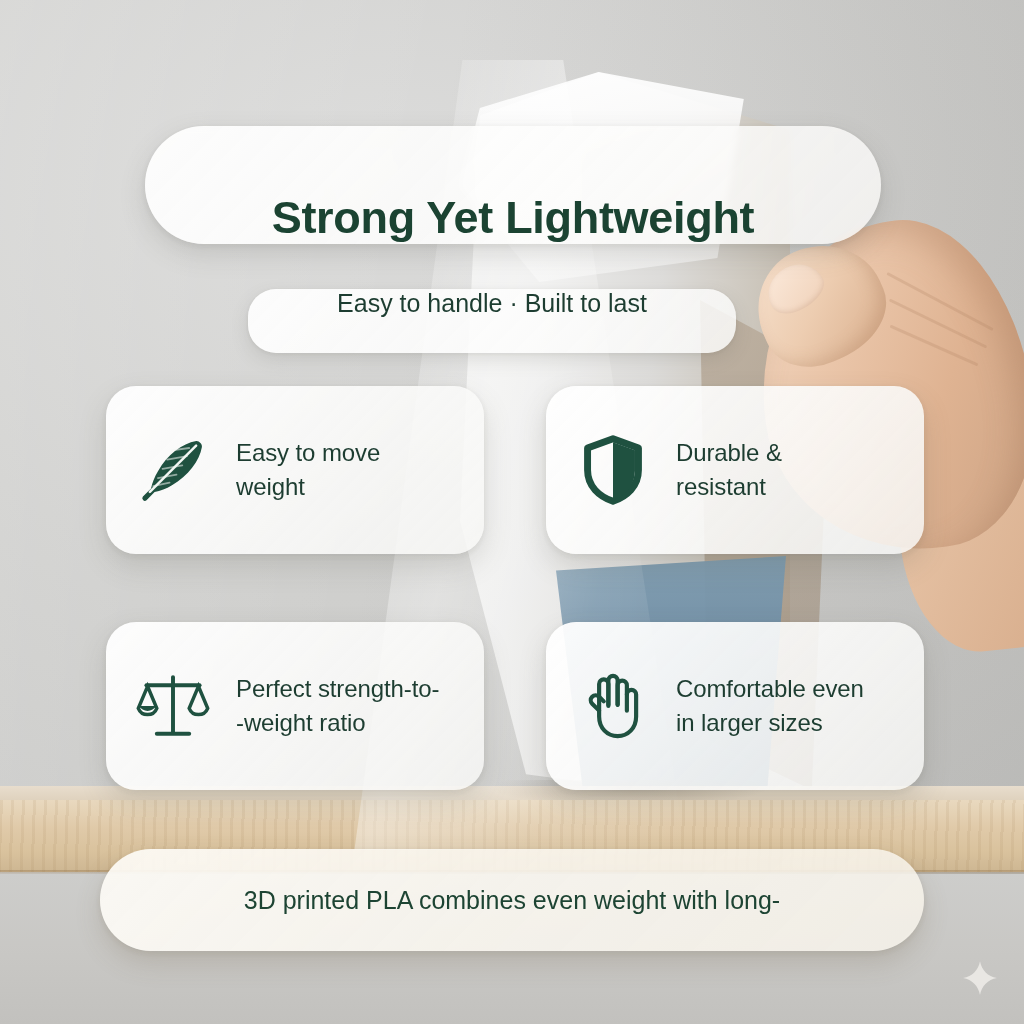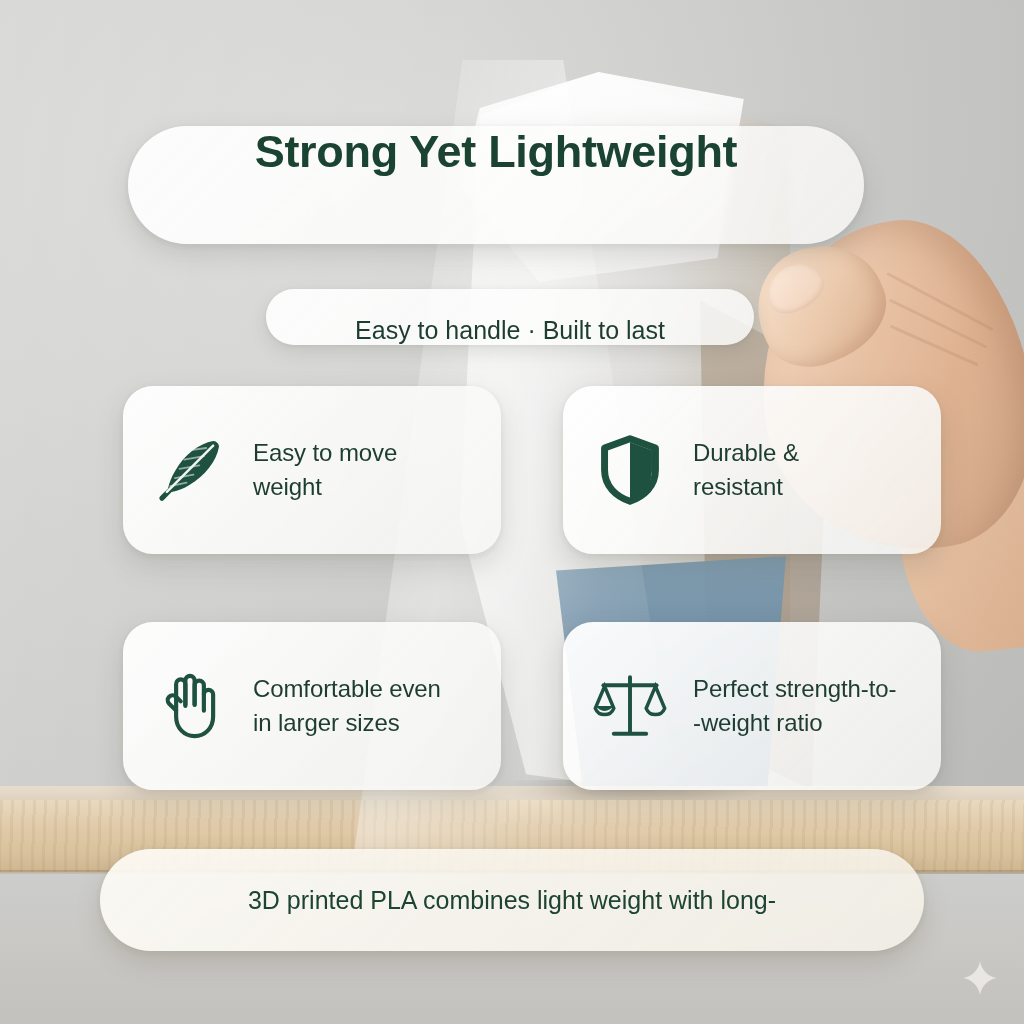--- a/index.html
+++ b/index.html
@@ -117,44 +117,44 @@
     background:linear-gradient(120deg,#eec8a8,#d8a883);
     border-radius:40% 10% 10% 40% / 50% 10% 10% 50%;
     transform:rotate(-6deg);
     opacity:.9;
   }
 
   
   .layer { position:absolute; inset:0; }
 
   .pill-title {
-    position:absolute; left:128px; top:126px; width:736px; height:118px;
+    position:absolute; left:145px; top:126px; width:736px; height:118px;
     border-radius:59px;
     background:linear-gradient(135deg, rgba(255,255,255,.93) 0%, rgba(252,252,251,.87) 55%, rgba(248,247,245,.82) 100%);
     box-shadow:0 10px 26px rgba(90,88,82,.18), 0 2px 6px rgba(90,88,82,.10);
-    display:flex; align-items:flex-start; justify-content:center;
+    display:flex; align-items:flex-end; justify-content:center;
     backdrop-filter:blur(3px);
   }
   .title-text {
     font-size:45px; font-weight:700; letter-spacing:-.3px;
     color:#1b4332; white-space:nowrap;
     font-family:"Liberation Sans", sans-serif;
   }
 
   .pill-sub {
-    position:absolute; left:266px; top:289px; width:488px; height:56px;
+    position:absolute; left:248px; top:289px; width:488px; height:64px;
     border-radius:28px;
     background:linear-gradient(135deg, rgba(255,255,255,.92) 0%, rgba(250,250,249,.84) 100%);
     box-shadow:0 7px 18px rgba(90,88,82,.15), 0 1px 4px rgba(90,88,82,.09);
-    display:flex; align-items:flex-end; justify-content:center;
+    display:flex; align-items:flex-start; justify-content:center;
   }
   .sub-text { font-size:25px; color:#1d3d31; white-space:nowrap; }
 
   .grid {
-    position:absolute; left:123px; top:386px; width:818px; height:404px;
+    position:absolute; left:106px; top:386px; width:818px; height:404px;
     display:grid;
     grid-template-columns:378px 378px;
     grid-template-rows:168px 168px;
     column-gap:62px; row-gap:68px;
   }
   .card {
     border-radius:30px;
     background:linear-gradient(135deg, rgba(255,255,255,.95) 0%, rgba(251,251,250,.90) 48%, rgba(246,246,244,.84) 100%);
     box-shadow:0 12px 28px rgba(88,86,80,.18), 0 2px 7px rgba(88,86,80,.10);
     display:flex; align-items:center; padding:0 22px 0 30px; gap:26px;
@@ -236,37 +236,20 @@
       <div class="card">
         <span class="icon">
           <svg viewBox="0 0 64 64" aria-hidden="true">
             <path d="M32 5 10 13v19c0 14 10 23 22 27 12-4 22-13 22-27V13L32 5Z" fill="none" stroke="#1f5140" stroke-width="6" stroke-linejoin="round"></path>
             <path d="M32 8v50c11-4 19-12.5 19-25.5V15L32 8Z" fill="#1f5140"></path>
           </svg>
         </span>
         <span class="card-text">
           <span>Durable &amp;</span><br>
           <span>resistant</span>
-        </span>
-      </div>
-
-      <div class="card">
-        <span class="icon">
-          <svg viewBox="0 0 64 64" aria-hidden="true">
-            <g fill="none" stroke="#1f5140" stroke-width="3.6" stroke-linecap="round" stroke-linejoin="round">
-              <path d="M20 36V13a4 4 0 0 1 8 0v19"></path>
-              <path d="M28 31V10a4 4 0 0 1 8 0v21"></path>
-              <path d="M36 31V14a4 4 0 0 1 8 0v22"></path>
-              <path d="M44 22a4 4 0 0 1 8 0v19c0 10-7 17-16 17s-16-7-16-17v-5l-6-6a4 4 0 0 1 6-6l4 4"></path>
-            </g>
-          </svg>
-        </span>
-        <span class="card-text">
-          <span>Comfortable even</span><br>
-          <span>in larger sizes</span>
         </span>
       </div>
 
       <div class="card">
         <span class="icon">
           <svg viewBox="0 0 64 64" aria-hidden="true">
             <g stroke="#1f5140" stroke-width="3.4" stroke-linecap="round" fill="none">
               <path d="M32 7v47"></path>
               <path d="M9 14h46"></path>
               <path d="M18 56h28"></path>
@@ -275,25 +258,42 @@
             <path d="M2.6 32a8.6 8.6 0 0 0 14.8 0H2.6Z" fill="#1f5140"></path>
             <path d="M54 15 46 34a8.6 8.6 0 0 0 16 0L54 15Z" fill="none" stroke="#1f5140" stroke-width="3"></path>
           </svg>
         </span>
         <span class="card-text">
           <span>Perfect strength-to-</span><br>
           <span>-weight ratio</span>
         </span>
       </div>
 
+      <div class="card">
+        <span class="icon">
+          <svg viewBox="0 0 64 64" aria-hidden="true">
+            <g fill="none" stroke="#1f5140" stroke-width="3.6" stroke-linecap="round" stroke-linejoin="round">
+              <path d="M20 36V13a4 4 0 0 1 8 0v19"></path>
+              <path d="M28 31V10a4 4 0 0 1 8 0v21"></path>
+              <path d="M36 31V14a4 4 0 0 1 8 0v22"></path>
+              <path d="M44 22a4 4 0 0 1 8 0v19c0 10-7 17-16 17s-16-7-16-17v-5l-6-6a4 4 0 0 1 6-6l4 4"></path>
+            </g>
+          </svg>
+        </span>
+        <span class="card-text">
+          <span>Comfortable even</span><br>
+          <span>in larger sizes</span>
+        </span>
+      </div>
+
     </div>
 
     <div class="pill-footer">
       <span class="footer-text">
-        <span>3D printed PLA combines light weight with long-</span><br>
+        <span>3D printed PLA combines even weight with long-</span><br>
       </span>
     </div>
 
     <span class="sparkle">
       <svg viewBox="0 0 64 64" aria-hidden="true">
         <path d="M32 2c3 16 14 27 30 30-16 3-27 14-30 30-3-16-14-27-30-30C18 29 29 18 32 2Z" fill="#f4f2ee"></path>
       </svg>
     </span>
 
   </div>

